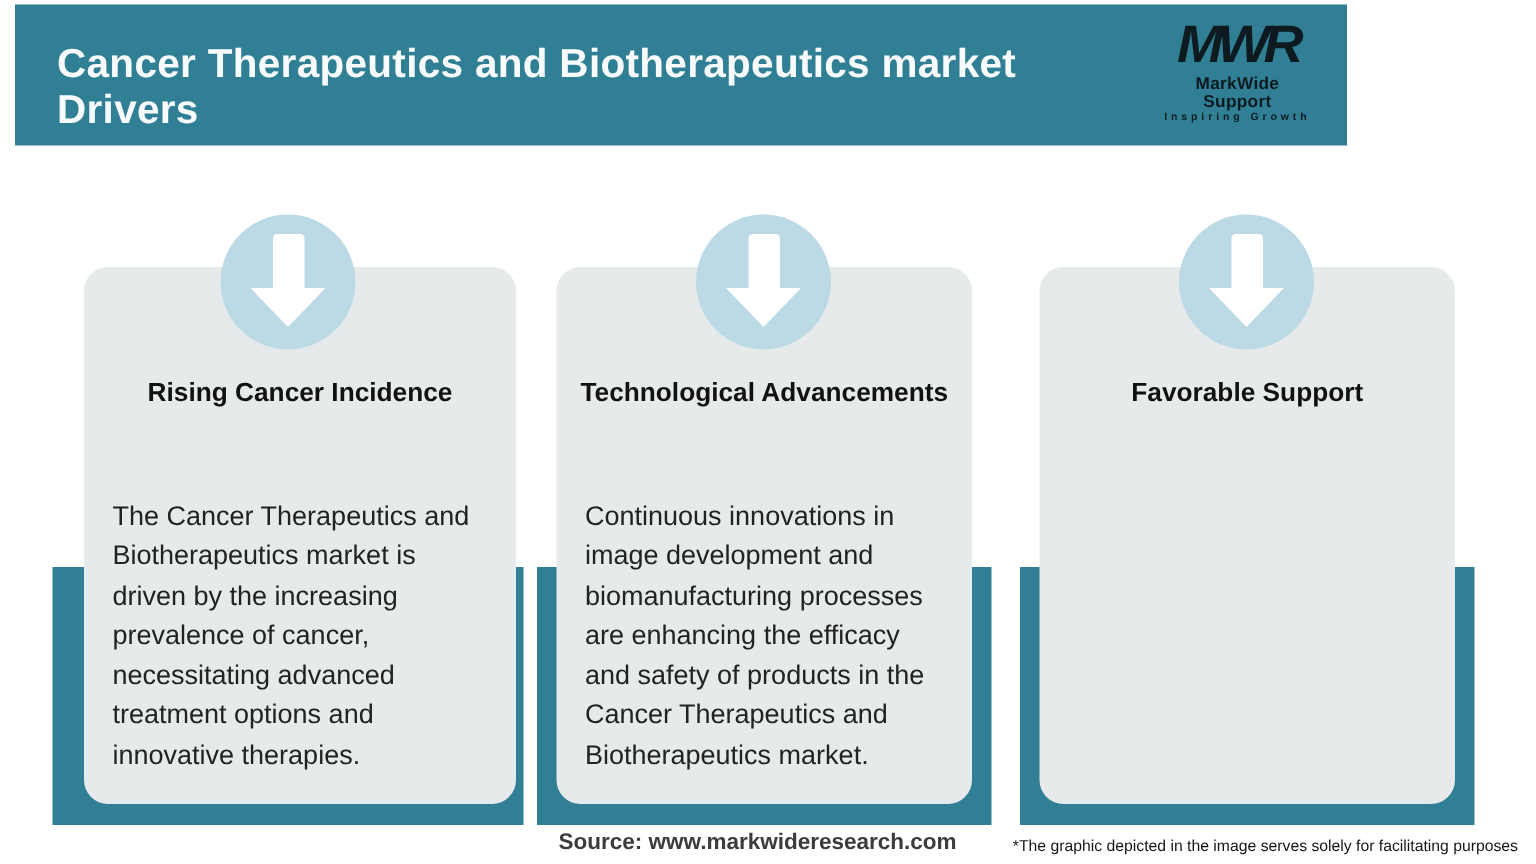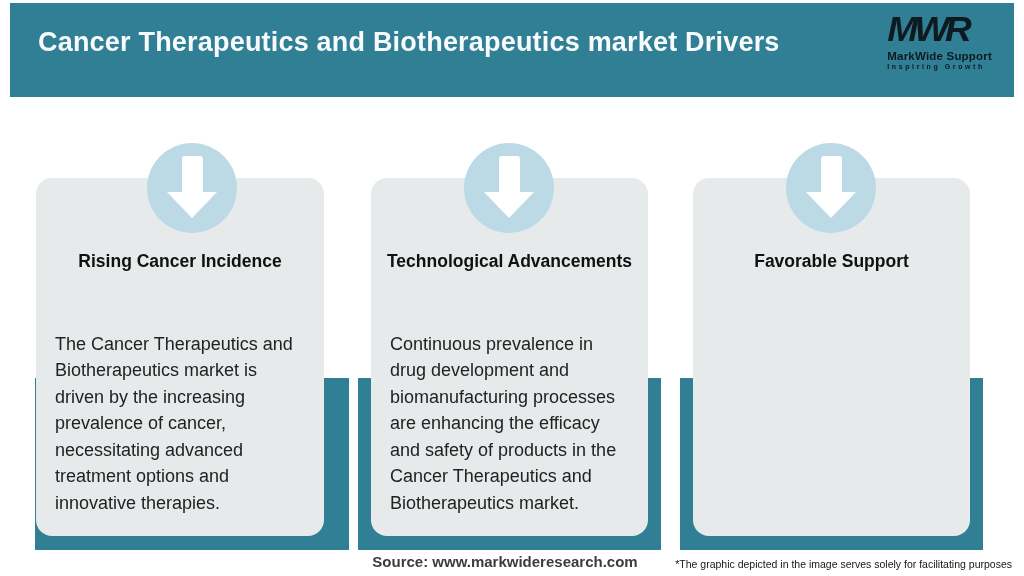--- a/index.html
+++ b/index.html
@@ -15,33 +15,33 @@
   body{
     font-family:"Liberation Sans", sans-serif;
     background:#ffffff;
     position:relative;
     overflow:hidden;
   }
   .canvas{position:absolute;left:0;top:0;width:1024px;height:576px;}
 
   
   .header{
-    position:absolute;left:10px;top:3px;width:1004px;height:94px;
+    position:absolute;left:10px;top:3px;width:888px;height:94px;
     background:var(--teal);
     display:flex;align-items:flex-start;justify-content:space-between;gap:12px;
   }
   .header-title{
     padding:24px 0 0 28px;
     color:var(--header-text);
     font-size:27px;font-weight:bold;
     letter-spacing:0.2px;
   }
   .logo{
     padding:8px 22px 0 0;
-    text-align:left;color:var(--logo-ink);
+    text-align:center;color:var(--logo-ink);
   }
   .logo-acronym{
     font-size:37px;font-weight:900;font-style:italic;
     letter-spacing:-4px;line-height:1.05;
     transform:scaleY(0.95);
   }
   .logo-name{font-size:11.5px;font-weight:bold;letter-spacing:0.2px;}
   .logo-tagline{font-size:7px;font-weight:bold;letter-spacing:2.6px;margin-top:1px;}
 
   
@@ -76,21 +76,21 @@
   }
   .arrow-head{
     width:0;height:0;
     border-left:25px solid transparent;
     border-right:25px solid transparent;
     border-top:26px solid #ffffff;
   }
 
   
   .g1 .backdrop{left:35px;width:314px;}
-  .g1 .card{left:36px;width:288px;}
+  .g1 .card{left:56px;width:288px;}
   .g1 .circle{left:147px;}
   .g2 .backdrop{left:358px;width:303px;}
   .g2 .card{left:371px;width:277px;}
   .g2 .circle{left:464px;}
   .g3 .backdrop{left:680px;width:303px;}
   .g3 .card{left:693px;width:277px;}
   .g3 .circle{left:786px;}
 
   
   .source-line{
@@ -127,21 +127,21 @@
     <div class="circle">
       <div class="arrow-shaft"></div>
       <div class="arrow-head"></div>
     </div>
   </div>
 
   <div class="group g2">
     <div class="backdrop"></div>
     <div class="card">
       <div class="card-title">Technological Advancements</div>
-      <div class="card-body">Continuous prevalence in drug development and biomanufacturing processes are enhancing the efficacy and safety of products in the Cancer Therapeutics and Biotherapeutics market.</div>
+      <div class="card-body">Continuous innovations in image development and biomanufacturing processes are enhancing the efficacy and safety of products in the Cancer Therapeutics and Biotherapeutics market.</div>
     </div>
     <div class="circle">
       <div class="arrow-shaft"></div>
       <div class="arrow-head"></div>
     </div>
   </div>
 
   <div class="group g3">
     <div class="backdrop"></div>
     <div class="card">

